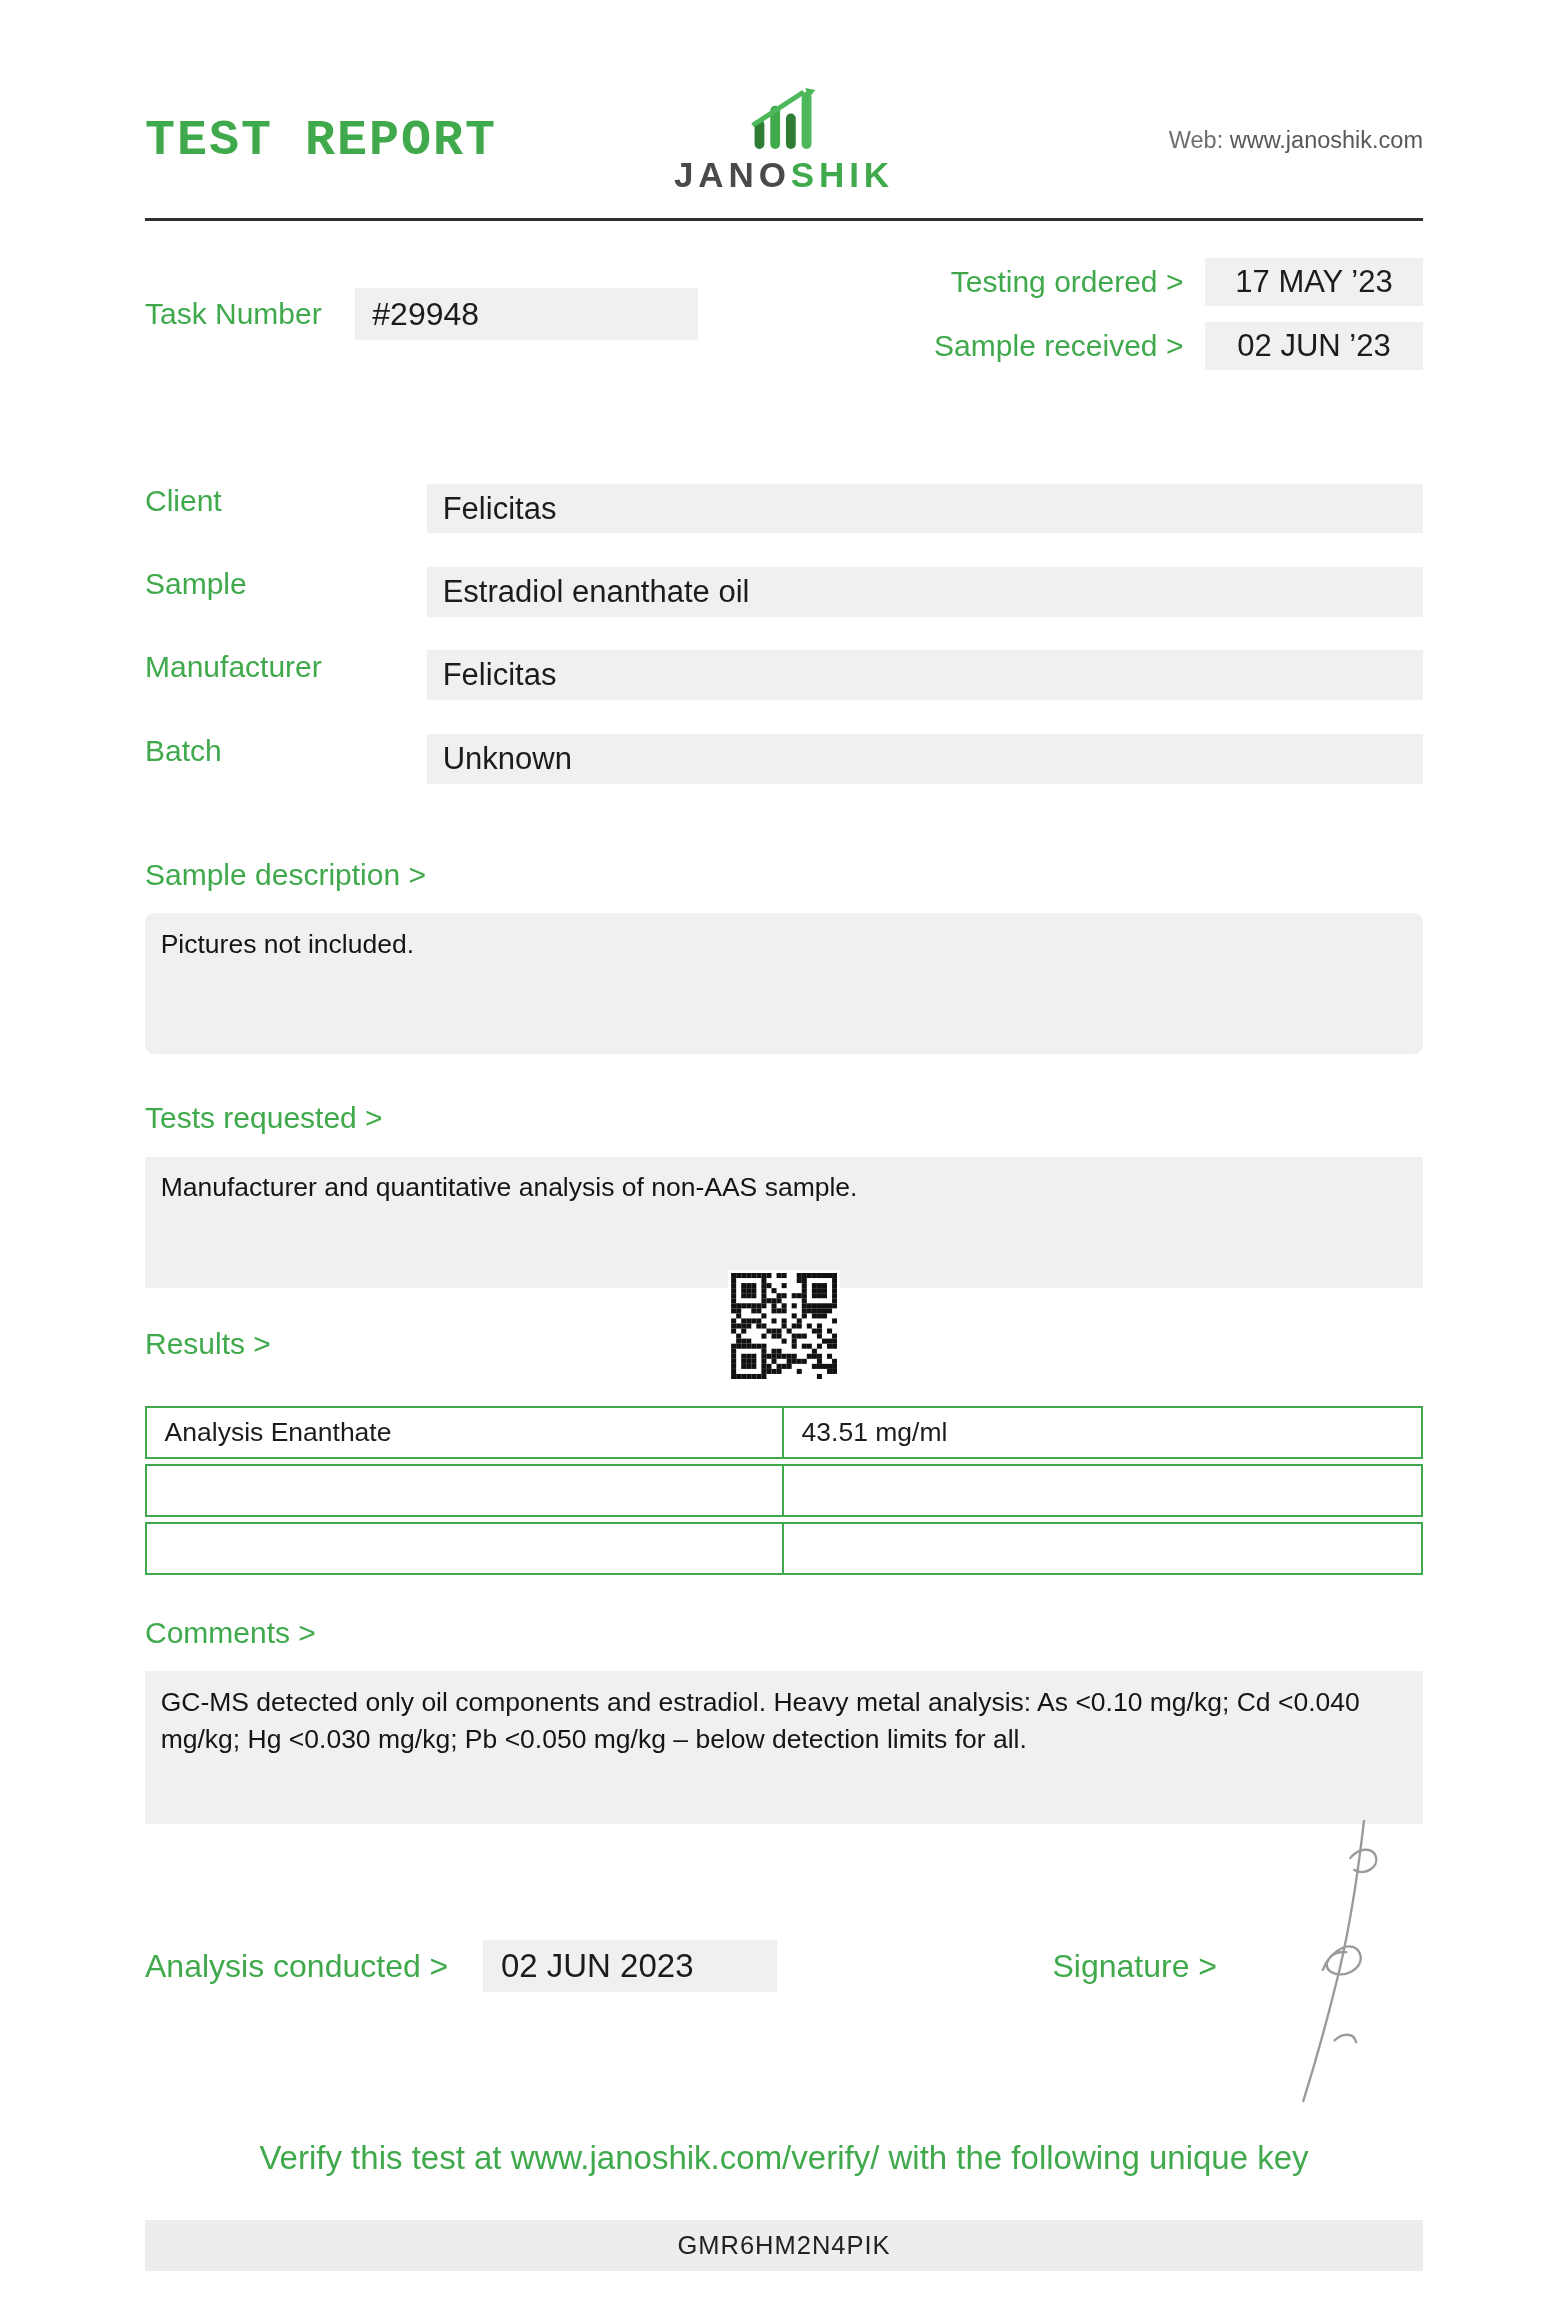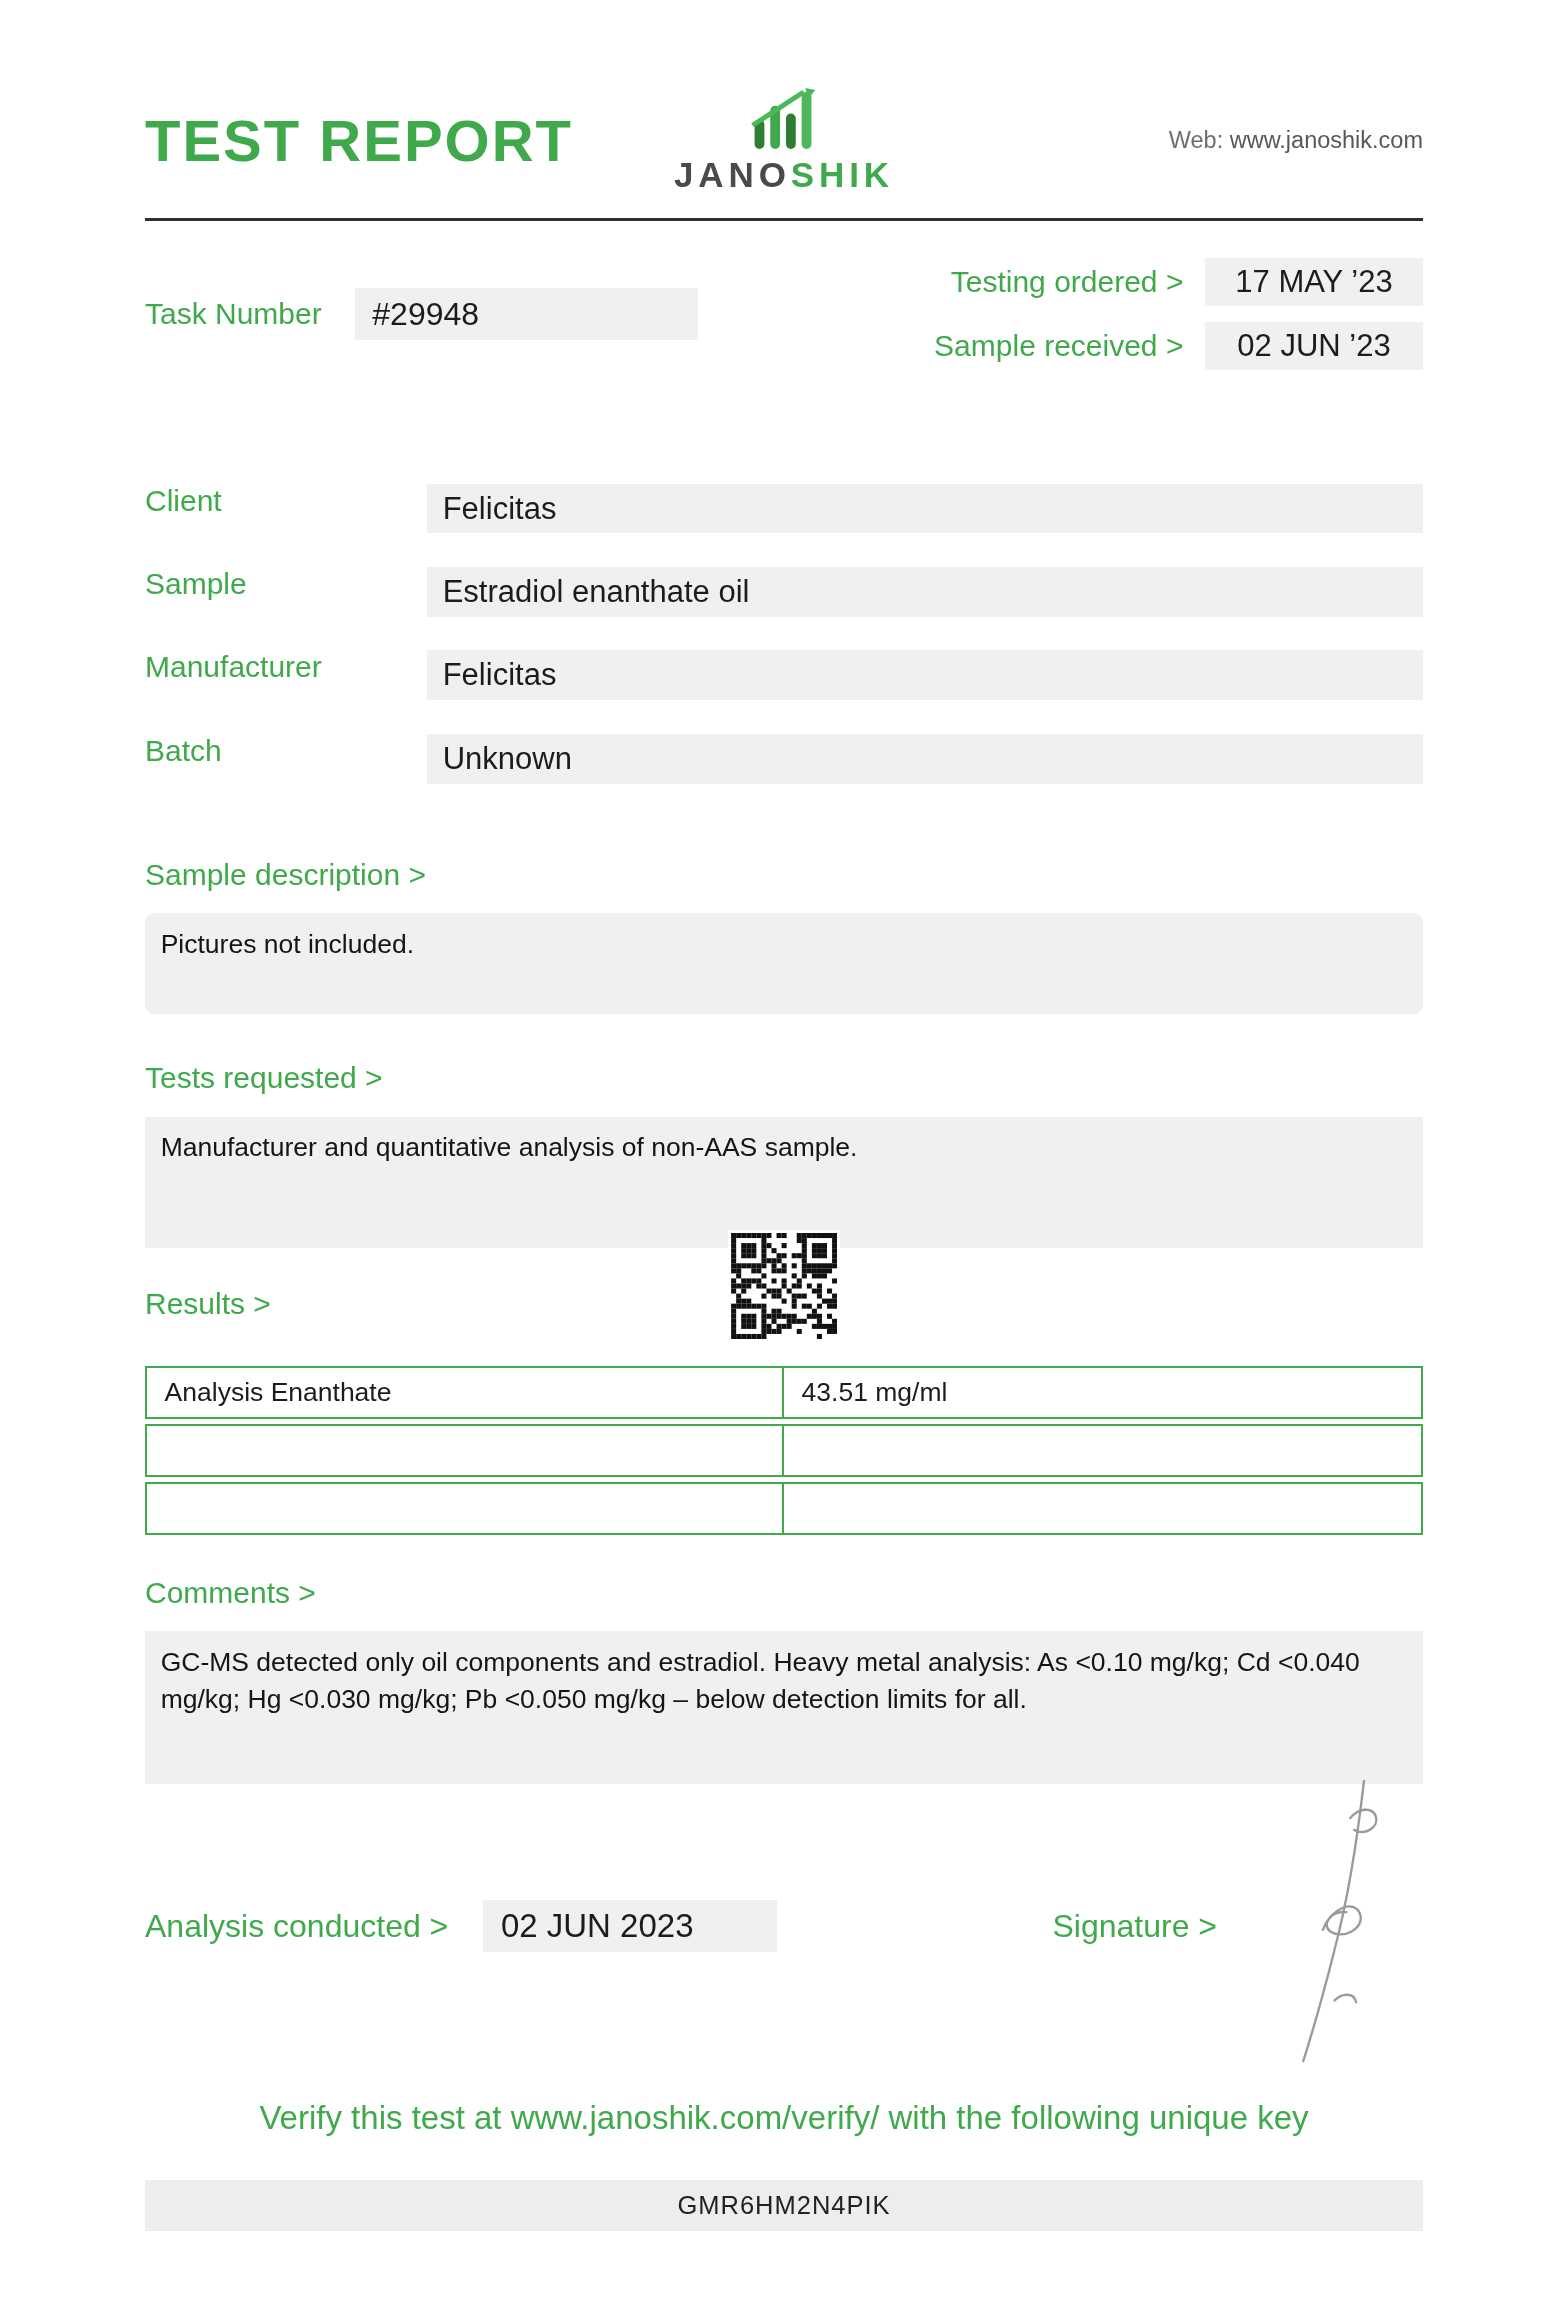--- a/index.html
+++ b/index.html
@@ -16,21 +16,21 @@
     font-family:"Liberation Sans",sans-serif;
     color:var(--ink);
     position:relative;
     overflow:hidden;
   }
   .page{width:1568px;height:2313px;padding:0 145px;position:relative;}
 
   
   .header{display:flex;align-items:center;padding-top:86px;}
   .header .side{flex:1 1 0;}
-  .title{font-size:58px;font-weight:700;letter-spacing:2px;color:var(--green);}
+  .title{font-size:50px;font-weight:700;letter-spacing:2px;color:var(--green);font-family:Liberation Mono, monospace;}
   .logo{display:flex;flex-direction:column;align-items:center;gap:5.9px;}
   .logo-icon{display:block;}
   .logo-text{font-size:35px;font-weight:700;letter-spacing:4.9px;color:#4a4a4a;}
   .logo-text .accent{color:var(--green);}
   .contact{text-align:right;font-size:23.5px;color:#585858;line-height:1.55;}
   .contact .lbl{color:#6e6e6e;}
   .rule{border:none;border-top:3.9px solid #2f2f2f;margin-top:23.5px;}
 
   
   .task-row{margin-top:37px;display:flex;justify-content:space-between;align-items:center;gap:26px;}
@@ -45,21 +45,21 @@
   
   .info{margin-top:98px;}
   .info-row{display:flex;align-items:center;margin-bottom:17.6px;}
   .info-row .g-label{width:282px;flex:none;}
   .info-value{flex:1;font-size:31px;padding:6.9px 15.7px;min-height:47px;display:flex;align-items:center;margin-top:16px;}
 
   
   .section-heading{color:var(--green);font-size:30px;}
   .section-box{background:var(--box);font-size:26.5px;line-height:1.4;padding:12.7px 15.7px;color:#151515;}
   .sample-desc{margin-top:74px;}
-  .sample-desc .section-box{margin-top:21.6px;height:101px;border-radius:9px;}
+  .sample-desc .section-box{margin-top:21.6px;height:141px;border-radius:9px;}
   .tests-req{margin-top:47px;}
   .tests-req .section-box{margin-top:21.6px;height:131px;}
 
   
   .results{margin-top:39px;position:relative;}
   .qr-wrap{position:absolute;left:50%;transform:translateX(-50%);top:-57px;background:#fff;padding:2.9px;}
   .qr-wrap svg{display:block;}
   .results-table{margin-top:45px;}
   .result-row{display:flex;border:2px solid var(--green);margin-bottom:4.9px;height:53px;}
   .result-cell{display:flex;align-items:center;font-size:26.5px;padding:0 17.6px;}

